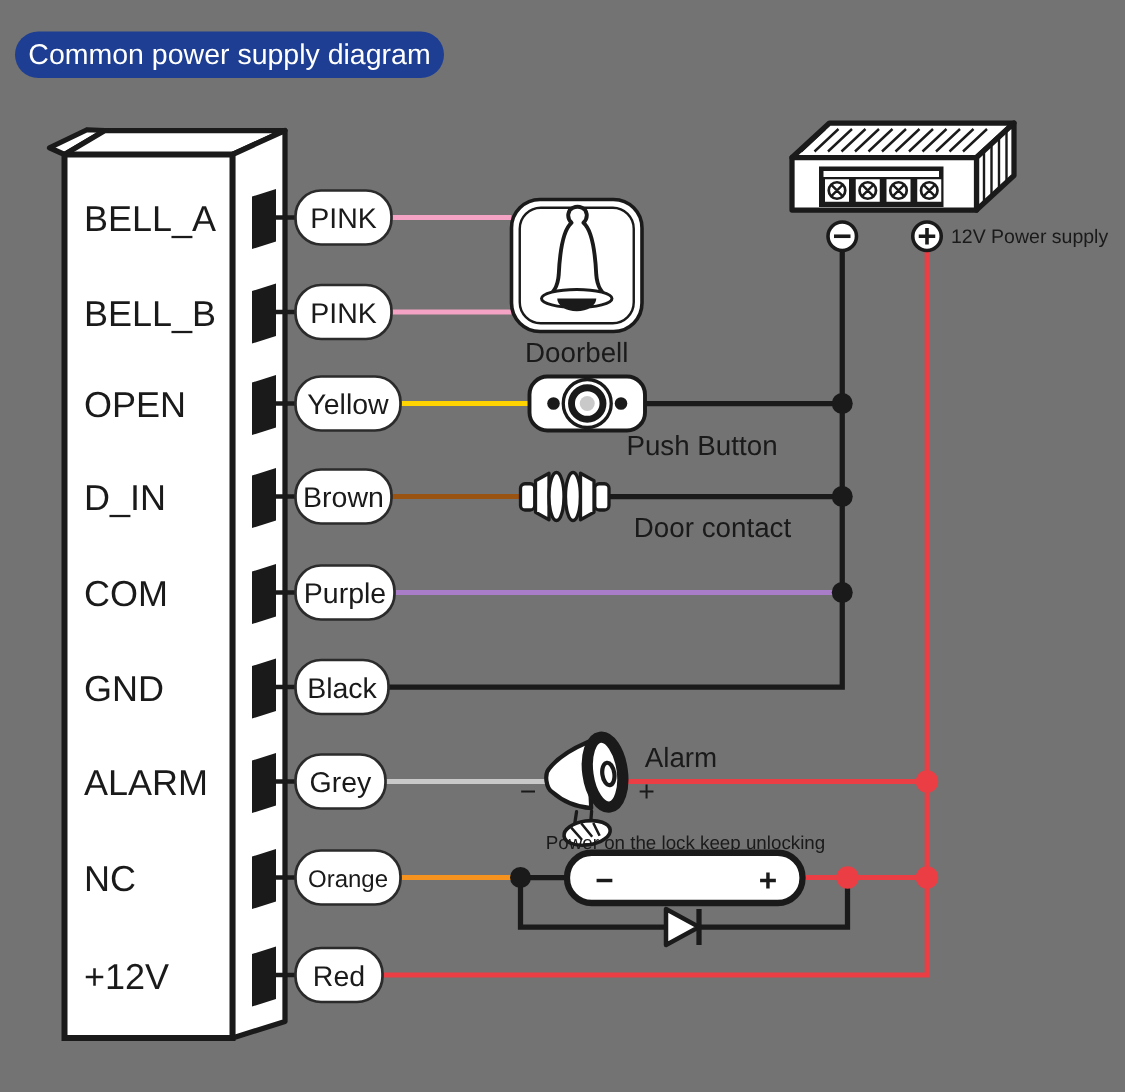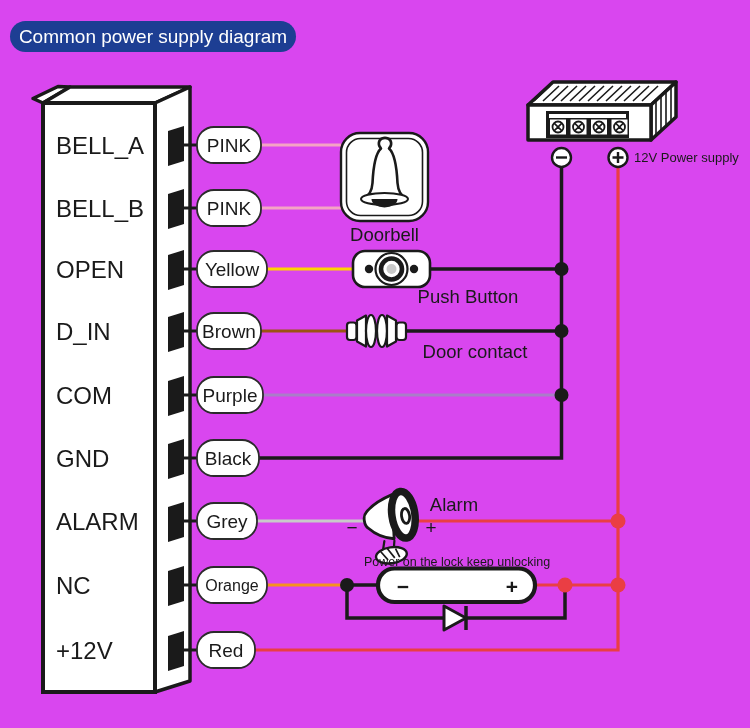--- a/index.html
+++ b/index.html
@@ -1,16 +1,16 @@
 <!DOCTYPE html>
 <html><head>
 <meta charset="utf-8">
 <style>
   html,body{margin:0;padding:0;background:#fff;}
-  .canvas{position:relative;width:750px;height:728px;background:#d946ef;overflow:hidden;}
+  .canvas{position:relative;width:750px;height:728px;background:#737373;overflow:hidden;}
   svg{display:block;}
   text{font-family:"Liberation Sans",sans-serif;fill:#1a1a1a;}
   .banner-t{font-size:19px;fill:#ffffff;text-anchor:middle;}
   .t-label{font-size:24px;}
   .pill-t{font-size:19px;text-anchor:middle;}
   .pill-t-sm{font-size:16px;text-anchor:middle;}
   .comp-t{font-size:18.5px;text-anchor:middle;}
   .note-t{font-size:12.5px;text-anchor:middle;}
   .psu-t{font-size:13px;}
   .sign-t{font-size:19px;text-anchor:middle;}

